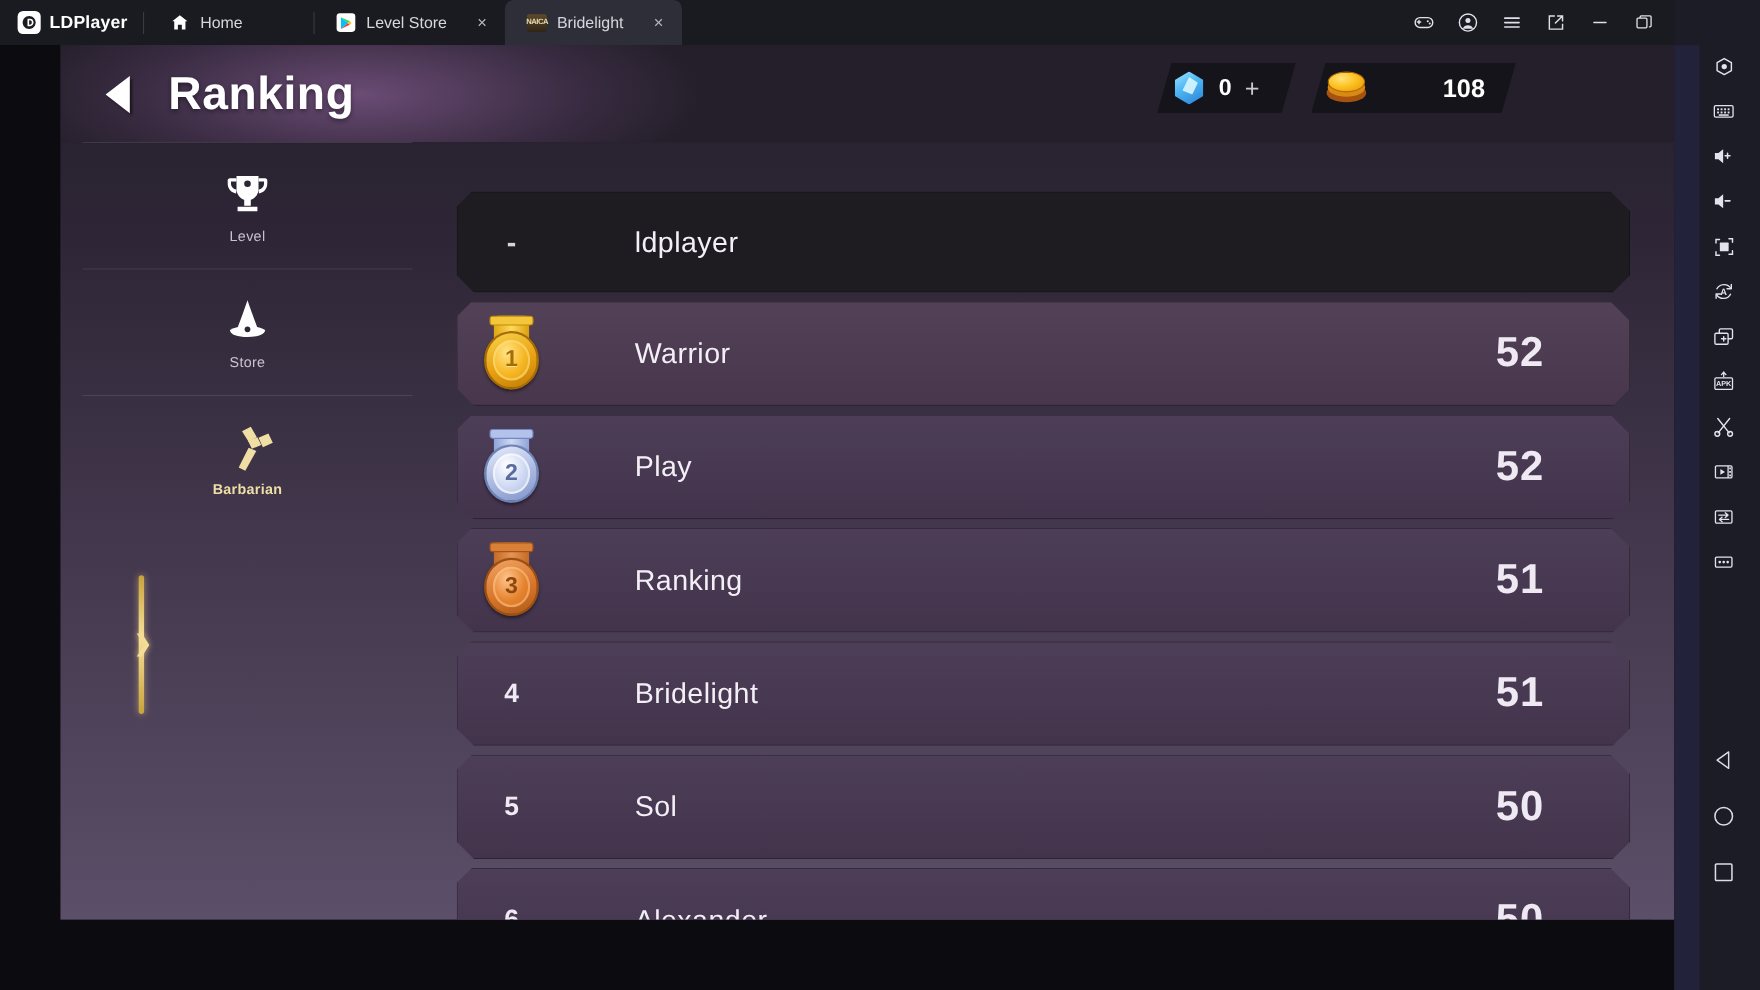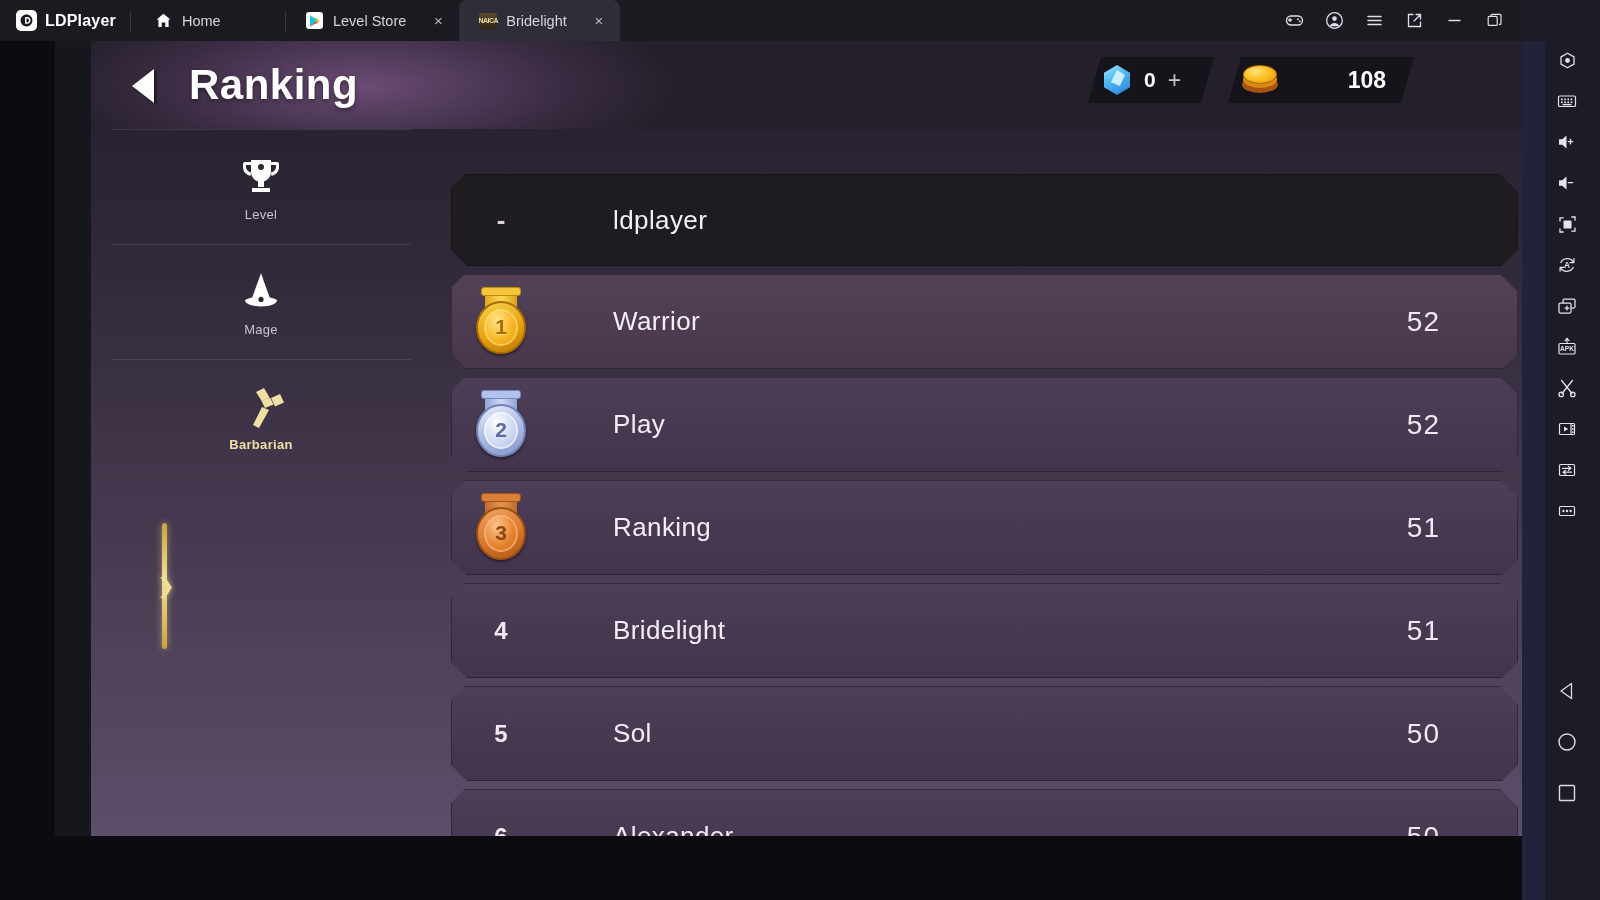--- a/index.html
+++ b/index.html
@@ -61,21 +61,20 @@
     width:40px; height:41px; display:flex; align-items:center; justify-content:center;
     color:#d8d8e2;
   }
   .wc svg { display:block; }
 
   
   #screen {
     position:absolute; left:55px; top:41px; width:1467px; height:795px;
     overflow:hidden;
     background:linear-gradient(180deg,#241f2c 0%,#2e2636 22%,#463a50 62%,#5b4f69 100%);
-    margin-left:36px;
   }
   #left-black { position:absolute; left:0; top:41px; width:55px; height:795px; background:#0b0b10; }
   #bottom-black { position:absolute; left:0; top:836px; width:1522px; height:64px; background:#0b0b10; }
 
   
   #gheader {
     position:absolute; left:0; top:0; width:1467px; height:88px;
     background:#241f2a; overflow:hidden;
   }
   #header-glow {
@@ -191,21 +190,21 @@
     display:flex; align-items:center; justify-content:center;
   }
   .row .rank .dash { font-size:26px; color:#d8d2de; }
   .row .pname {
     font-size:26px; color:#f3eff6; letter-spacing:.4px;
     margin-left:62px;
   }
   .row.self .pname { margin-left:62px; }
   .row .score {
     margin-left:auto; margin-right:78px;
-    font-size:28px; color:#efe9f3; font-weight:normal; letter-spacing:1px;
+    font-size:38px; color:#efe9f3; font-weight:bold; letter-spacing:1px;
   }
 
   
   .medal { width:58px; height:70px; position:relative; }
   .medal .ribbon {
     position:absolute; left:13px; top:0; width:32px; height:22px;
     border-radius:4px 4px 2px 2px;
   }
   .medal .ribbon-top {
     position:absolute; left:9px; top:0; width:40px; height:9px;
@@ -412,21 +411,21 @@
 
 
     <div class="side-item">
       <span class="side-ico">
         <svg width="48" height="44" viewBox="0 0 48 44" fill="#ffffff">
           <path d="M24 2c2 6 6 17 9 25H15c3-8 7-19 9-25z"></path>
           <path d="M8 29c4-2.4 10-3.6 16-3.6S36 26.6 40 29c0 4-7.2 6.4-16 6.4S8 33 8 29z"></path>
           <circle cx="24" cy="28.4" r="2.6" fill="#2e2636"></circle>
         </svg>
       </span>
-      <span class="side-label">Mage</span>
+      <span class="side-label">Store</span>
     </div>
 
     <div class="side-item selected">
       <span class="side-ico">
         <svg width="48" height="44" viewBox="0 0 48 44" fill="#f0dfa4">
           <path d="M19 6 27 2l5.5 9.5L25 15.5z"></path>
           <path d="M34 12l9-4 4 8.5-9 4z"></path>
           <path d="M24.5 15 33 11.5l3.5 7-8.5 3.5z"></path>
           <path d="M25 21 32 24 22 42l-6-3z"></path>
         </svg>

